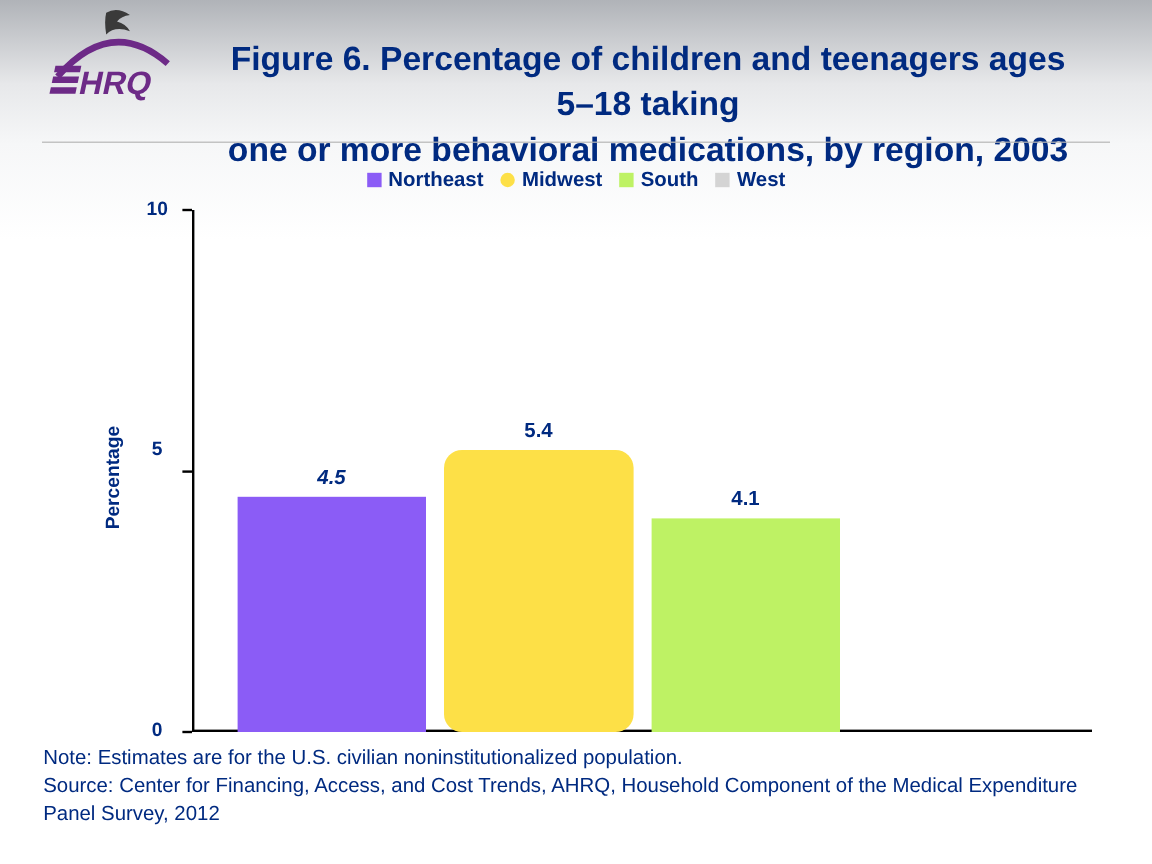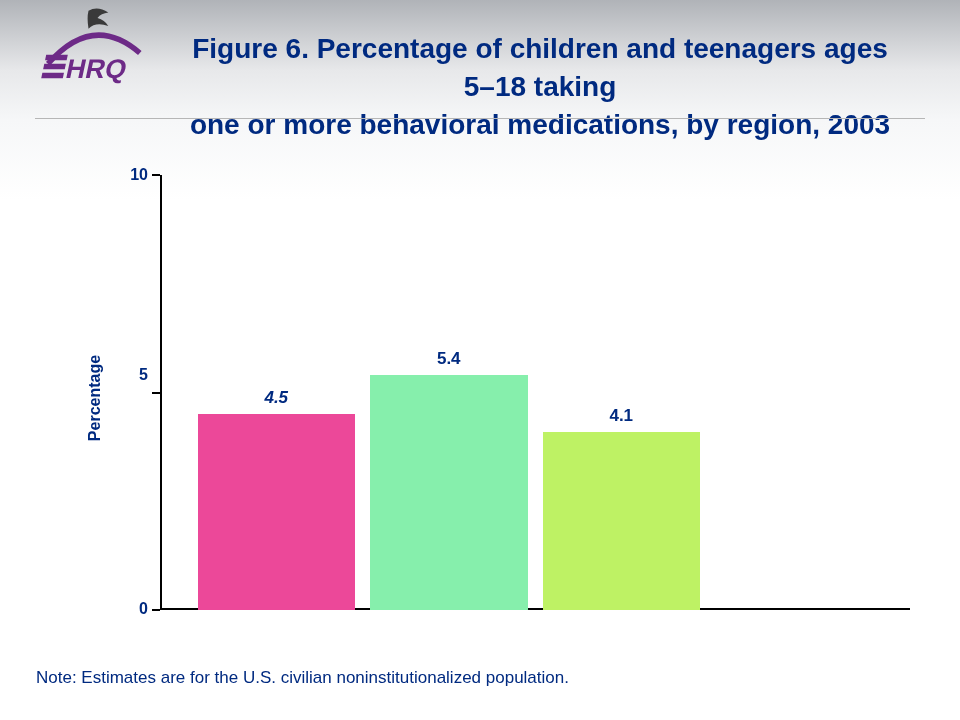--- a/index.html
+++ b/index.html
@@ -110,21 +110,21 @@
   .tick-y {
     position: absolute;
     left: 32px;
     width: 8px;
     border-top: 2px solid #000;
   }
   .tick-label {
     position: absolute;
     left: -6px;
     width: 34px;
-    text-align: right;
+    text-align: center;
     color: #002a80;
     font-weight: bold;
     font-size: 16px;
     transform: translateY(-50%);
   }
   .bars {
     position: absolute;
     left: 40px;
     right: 0;
     top: 0;
@@ -145,22 +145,22 @@
   }
   .footnote {
     position: absolute;
     left: 36px;
     right: 36px;
     bottom: 30px;
     color: #002a80;
     font-size: 17px;
     line-height: 1.35;
   }
-  .c-ne { background:#ec4899;font-style:italic; }
-  .c-mw { background:#86efac; }
+  .c-ne { background:#8b5cf6;font-style:italic; }
+  .c-mw { background:#fde047;border-radius:15px; }
   .c-so { background:#bef264; }
   .c-we { background:#d4d4d4; }
 </style>
 </head>
 <body>
 
 <div class="page">
 
   <div class="header-band"></div>
 
@@ -185,20 +185,38 @@
     </svg>
   </div>
 
   <div class="title">
     <span>Figure 6. Percentage of children and teenagers ages 5–18 taking</span><br>
     <span>one or more behavioral medications, by region, 2003</span>
   </div>
 
   <div class="divider"></div>
 
+  <div class="legend">
+    <span class="legend-item">
+      <span class="swatch c-ne"></span>
+      <span>Northeast</span>
+    </span>
+    <span class="legend-item">
+      <span class="swatch c-mw"></span>
+      <span>Midwest</span>
+    </span>
+    <span class="legend-item">
+      <span class="swatch c-so"></span>
+      <span>South</span>
+    </span>
+    <span class="legend-item">
+      <span class="swatch c-we"></span>
+      <span>West</span>
+    </span>
+  </div>
 
   <div class="chart-area">
     <div class="ylabel">Percentage</div>
 
     <div class="plot">
       <div class="axis-y"></div>
       <div class="axis-x"></div>
 
       <div class="tick-y" style="bottom:-1px"></div>
       <div class="tick-y" style="bottom:calc(50% - 1px)"></div>
@@ -218,15 +236,16 @@
         </div>
         <div class="bar c-so" style="left:51%; width:21%; height:41%;">
           <div class="bar-label">4.1</div>
         </div>
       </div>
     </div>
   </div>
 
   <div class="footnote">
     <div>Note: Estimates are for the U.S. civilian noninstitutionalized population.</div>
+    <div>Source: Center for Financing, Access, and Cost Trends, AHRQ, Household Component of the Medical Expenditure Panel Survey, 2012</div>
   </div>
 
 </div>
 
 </body></html>

